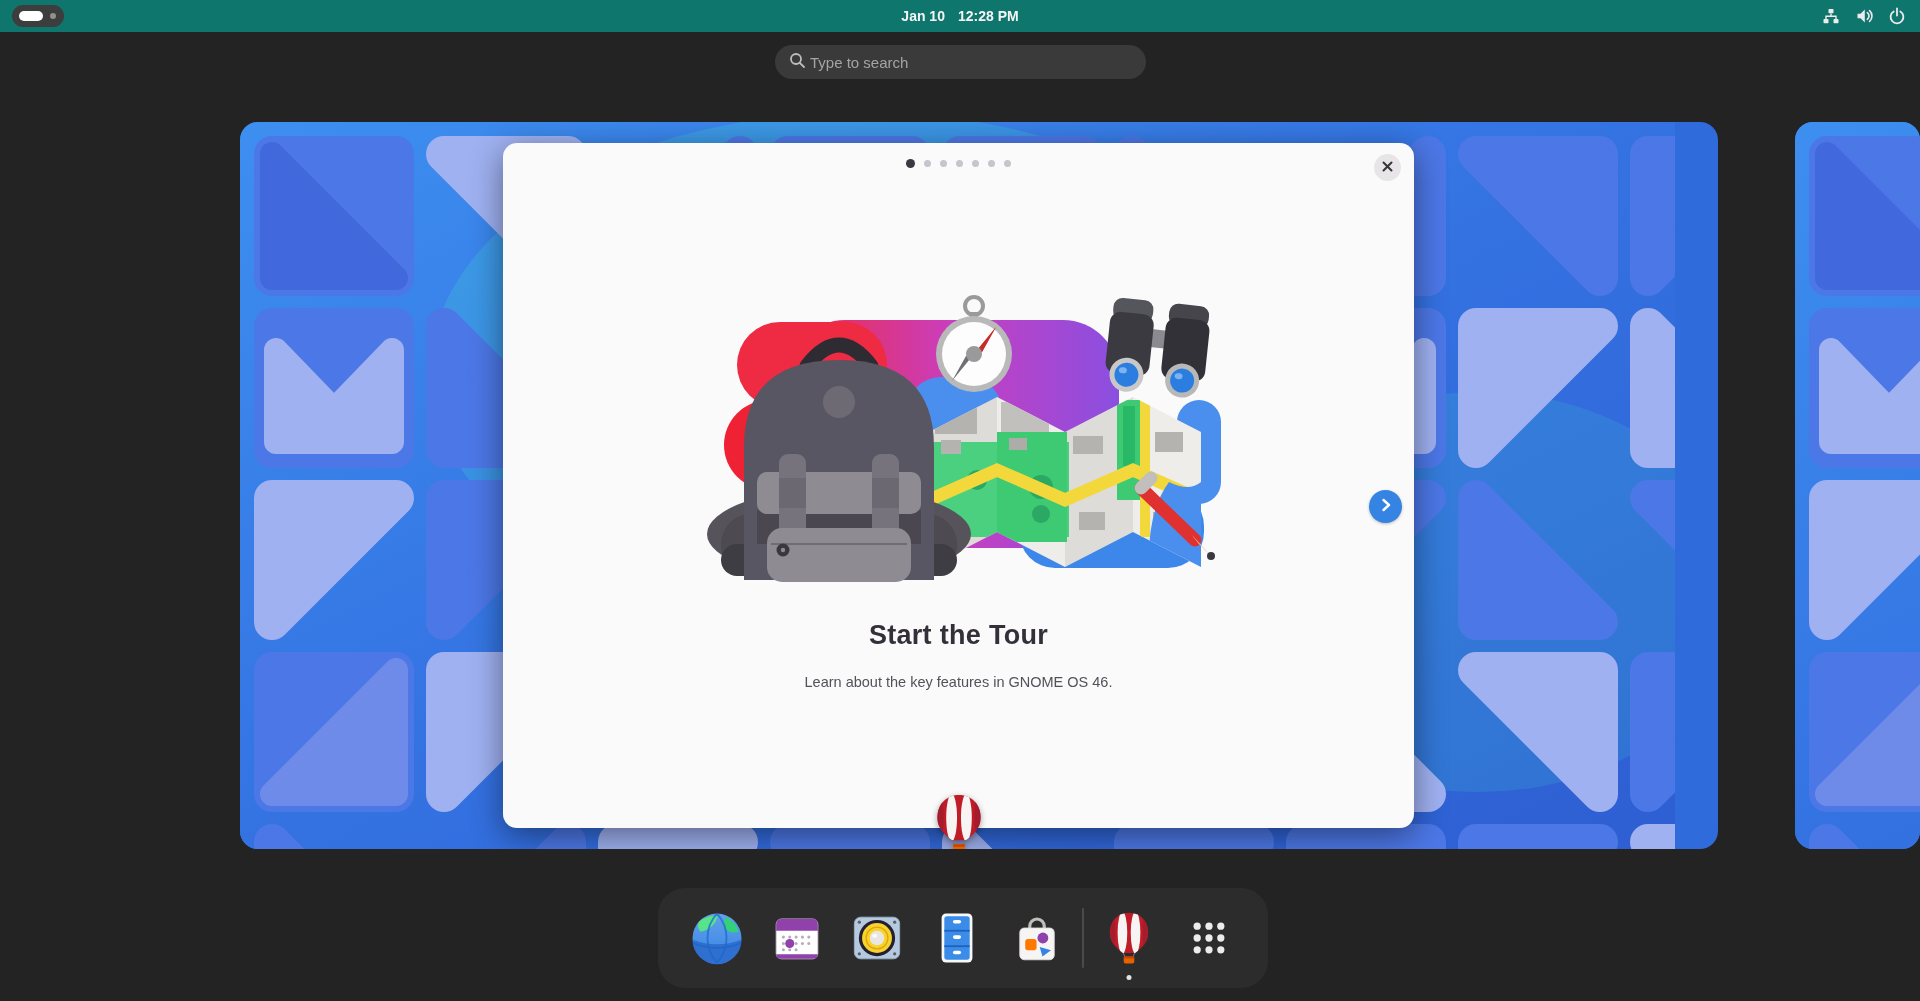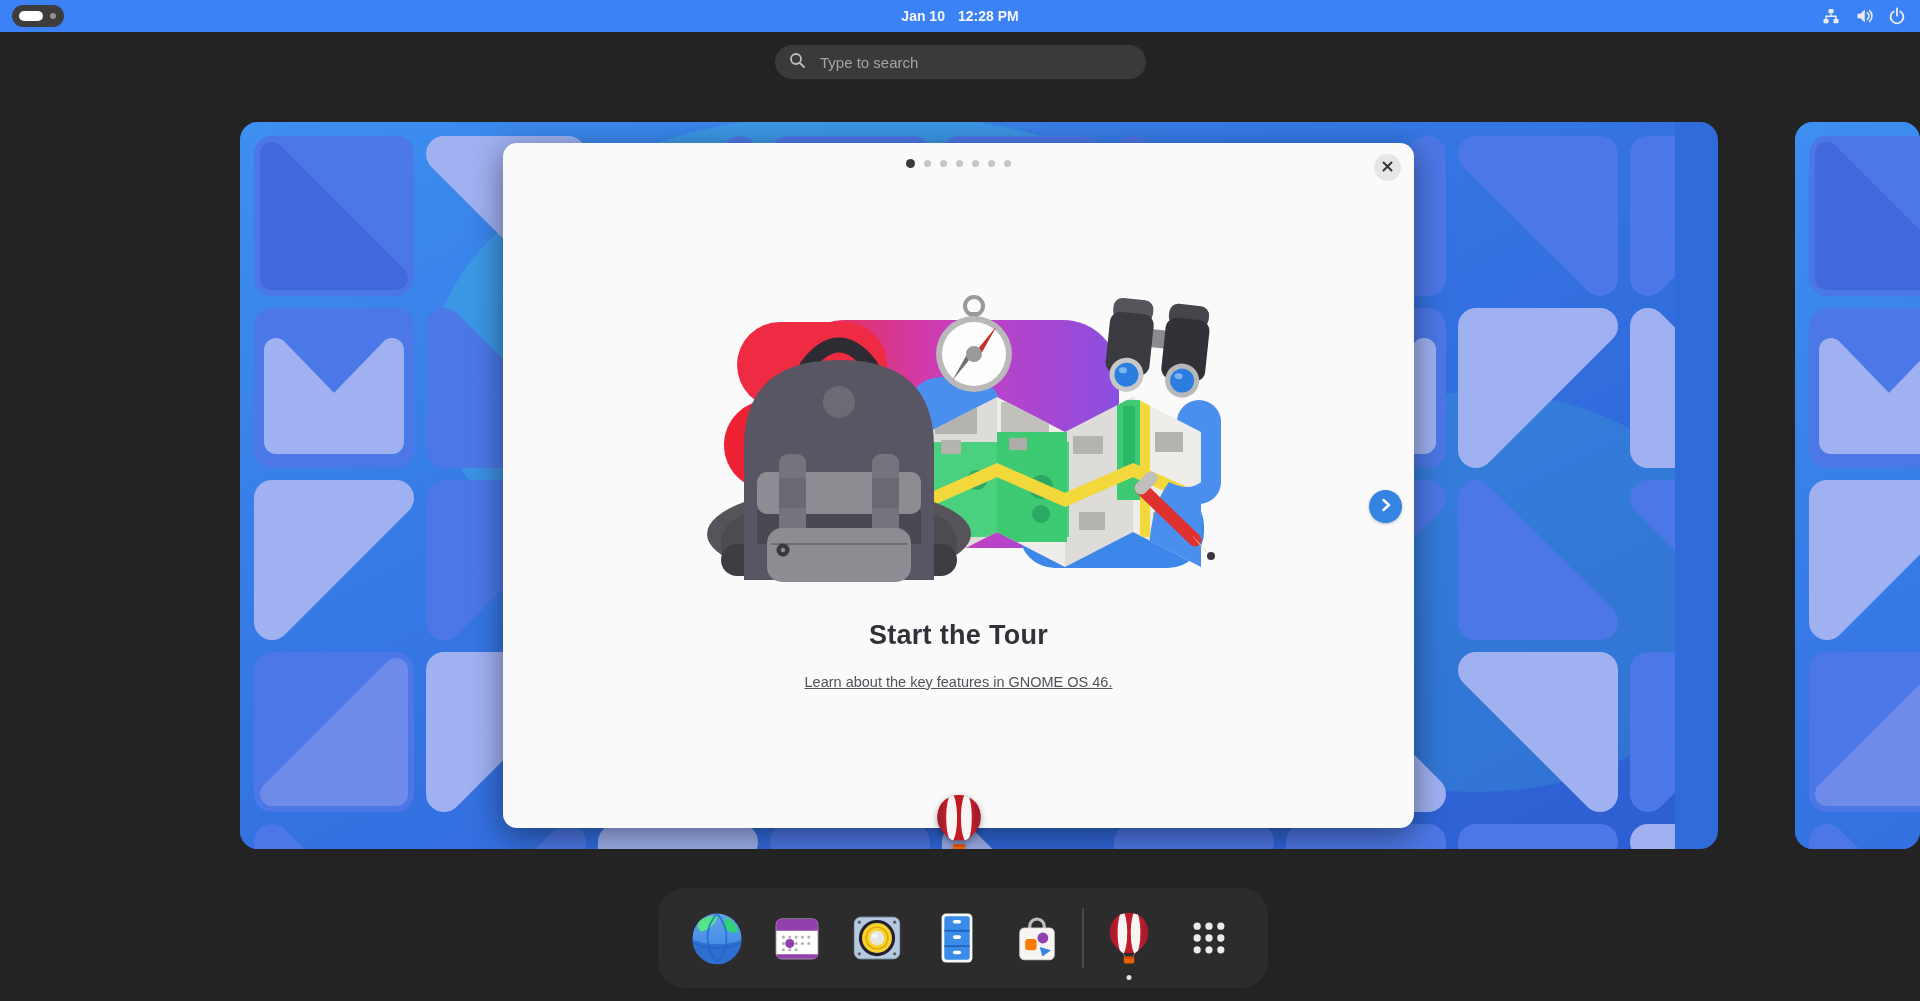--- a/index.html
+++ b/index.html
@@ -1,32 +1,32 @@
 <!DOCTYPE html>
 <html><head>
 <meta charset="utf-8">
 <style>
   * { margin:0; padding:0; box-sizing:border-box; }
   html,body { width:1920px; height:1001px; overflow:hidden; }
   body { background:#232323; font-family:"Liberation Sans", sans-serif; position:relative; }
 
   
-  .topbar { position:absolute; left:0; top:0; width:1920px; height:32px; background:#3b82f6; }
+  .topbar { position:absolute; left:0; top:0; width:1920px; height:32px; background:#0f766e; }
   .ws-indicator { position:absolute; left:12px; top:5px; width:52px; height:22px;
     background:#3d3d3d; border-radius:11px; display:flex; align-items:center; padding:0 7px; gap:7px; cursor:pointer; }
   .ws-pill { width:24px; height:10px; border-radius:5px; background:#ffffff; }
   .ws-dot { width:6px; height:6px; border-radius:50%; background:#919191; }
   .clock { position:absolute; left:50%; top:0; transform:translateX(-50%); height:32px;
     display:flex; align-items:center; gap:13px; color:#f5f5f5; font-size:14px; font-weight:700; }
   .status-area { position:absolute; right:14px; top:0; height:32px; display:flex; align-items:center; gap:15px; }
   .status-area svg { display:block; }
 
   
   .search-bar { position:absolute; left:775px; top:45px; width:371px; height:34px;
-    background:#3a3a3a; border-radius:17px; display:flex; align-items:center; padding:0 14px; gap:14px; }
+    background:#3a3a3a; border-radius:17px; display:flex; align-items:center; padding:0 14px; gap:4px; }
   .search-bar input { flex:1; background:transparent; border:none; outline:none;
     color:#d8d8d8; font-size:15px; font-family:"Liberation Sans", sans-serif; }
   .search-bar input::placeholder { color:#a4a4a4; }
 
   
   .workspace { position:absolute; top:122px; height:727px; border-radius:18px; overflow:hidden; background:#2f6bdb; }
   .workspace.primary { left:240px; width:1478px; }
   .workspace.secondary { left:1795px; width:125px; }
   .workspace svg.wallpaper { display:block; }
 
@@ -34,21 +34,21 @@
   .tour-dialog { position:absolute; left:263px; top:21px; width:911px; height:685px;
     background:#fafafa; border-radius:14px; box-shadow:0 8px 32px rgba(0,0,0,.45);
     display:flex; flex-direction:column; align-items:center; }
   .carousel { margin-top:16px; display:flex; align-items:center; gap:9px; }
   .carousel .dot { width:7px; height:7px; border-radius:50%; background:#c7c5cb; cursor:pointer; }
   .carousel .dot.active { width:9px; height:9px; background:#3b383f; }
   .close-btn { position:absolute; top:11px; right:13px; width:27px; height:27px; border-radius:50%;
     background:#e7e5e7; border:none; display:flex; align-items:center; justify-content:center; cursor:pointer; }
   .illustration { margin-top:114px; width:560px; height:300px; }
   .dialog-title { margin-top:38px; font-size:27px; font-weight:700; color:#34303a; letter-spacing:.3px; }
-  .dialog-subtitle { margin-top:23px; font-size:14.5px; color:#54515a;text-decoration:underline; }
+  .dialog-subtitle { margin-top:23px; font-size:14.5px; color:#54515a; }
   .next-btn { position:absolute; top:347px; right:12px; width:33px; height:33px; border-radius:50%;
     background:#3584e4; border:none; display:flex; align-items:center; justify-content:center; cursor:pointer;
     box-shadow:0 1px 3px rgba(0,0,0,.25); }
   .window-app-icon { position:absolute; left:50%; bottom:-27px; transform:translateX(-50%);
     width:63px; height:63px; cursor:pointer; filter:drop-shadow(0 2px 3px rgba(0,0,0,.35)); }
 
   
   .dock { position:absolute; left:658px; top:888px; width:610px; height:100px;
     background:#2c2c2c; border-radius:27px; display:flex; align-items:center; justify-content:center; padding:0 8px; }
   .dock-app { position:relative; width:80px; height:92px; display:flex; align-items:center; justify-content:center;

